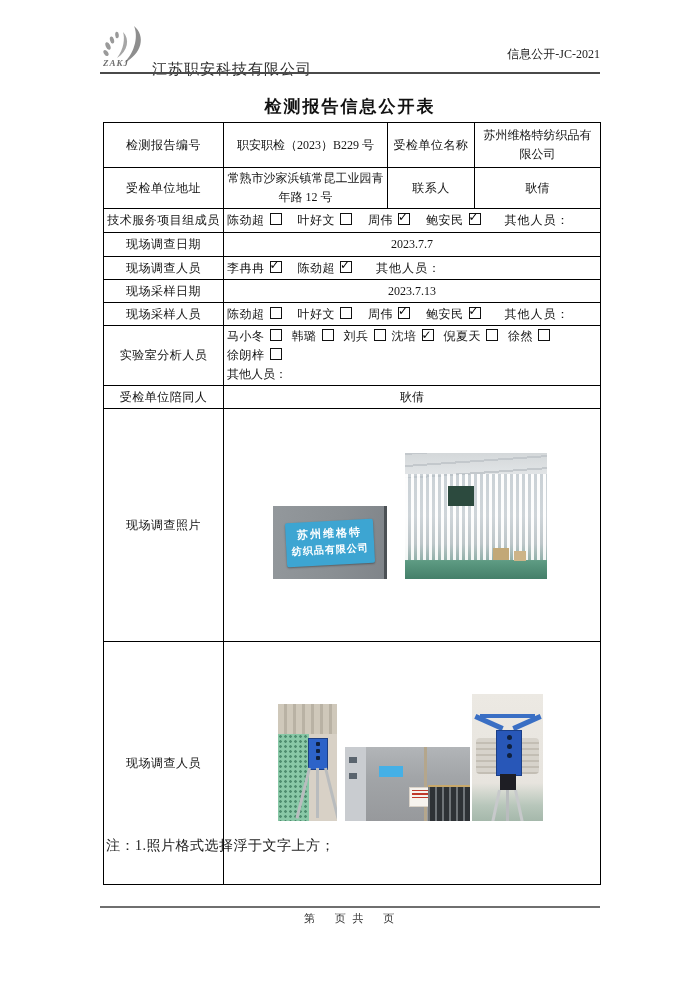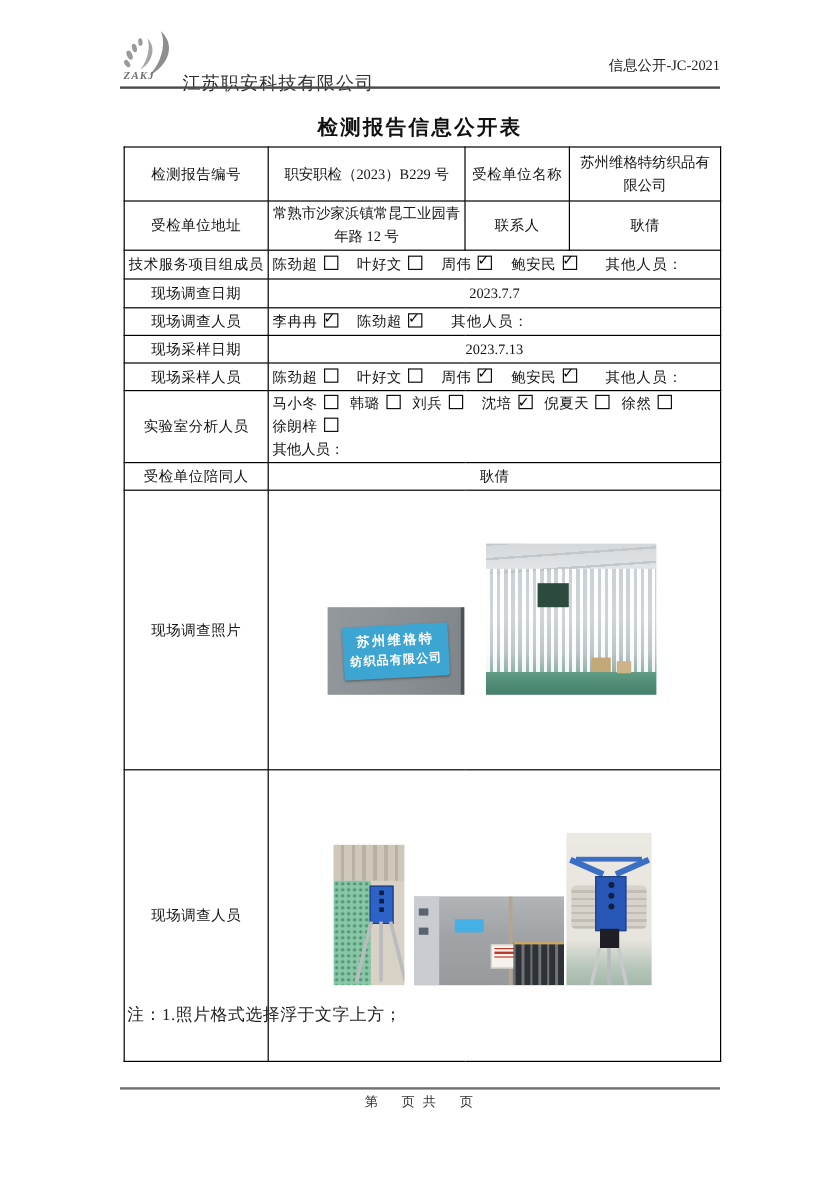--- a/index.html
+++ b/index.html
@@ -192,21 +192,21 @@
         <span class="otherlbl">其他人员：</span>
       </td>
     </tr>
 
     <tr class="r8">
       <td class="lab">实验室分析人员</td>
       <td class="pp" colspan="3">
         <div class="lab2line">
           <span class="person" style="margin-right:7px"><span class="pname">马小冬</span><span class="cb" data-checked="false"></span></span>
           <span class="person" style="margin-right:7px"><span class="pname">韩璐</span><span class="cb" data-checked="false"></span></span>
-          <span class="person" style="margin-right:13px"><span class="pname">刘兵</span><span class="cb" data-checked="false"></span></span>
+          <span class="person" style="margin-right:3px"><span class="pname">刘兵</span><span class="cb" data-checked="false"></span></span>
           <span class="person" style="margin-right:7px"><span class="pname">沈培</span><span class="cb" data-checked="true"></span></span>
           <span class="person" style="margin-right:7px"><span class="pname">倪夏天</span><span class="cb" data-checked="false"></span></span>
           <span class="person" style="margin-right:7px"><span class="pname">徐然</span><span class="cb" data-checked="false"></span></span>
           <span class="person" style="margin-right:0"><span class="pname">徐朗梓</span><span class="cb" data-checked="false"></span></span>
         </div>
         <div class="lab2line">其他人员：</div>
       </td>
     </tr>
 
     <tr class="r9">

